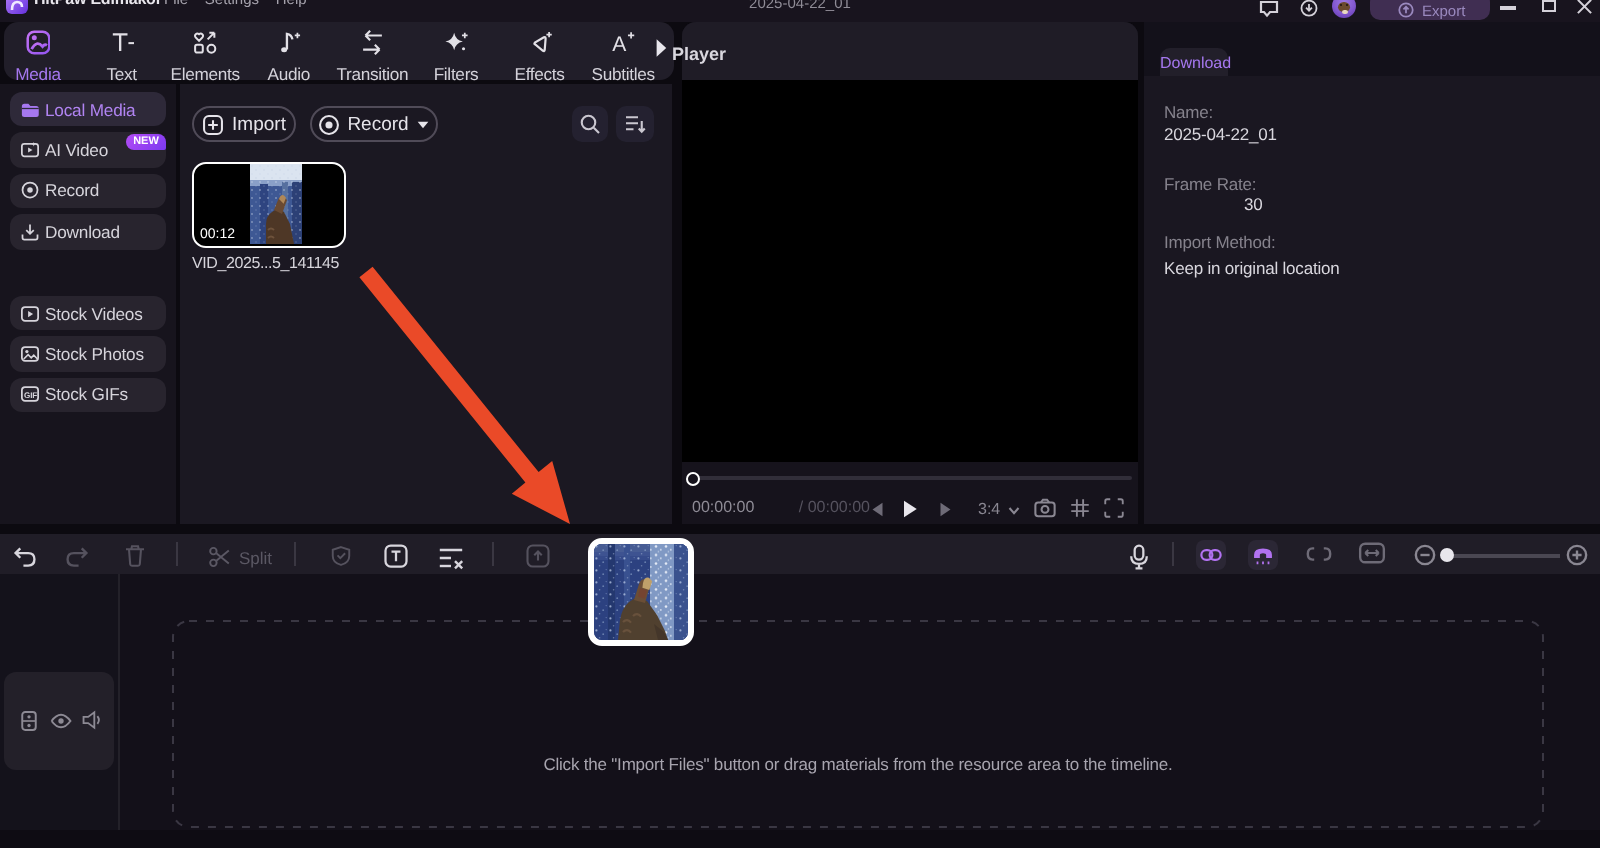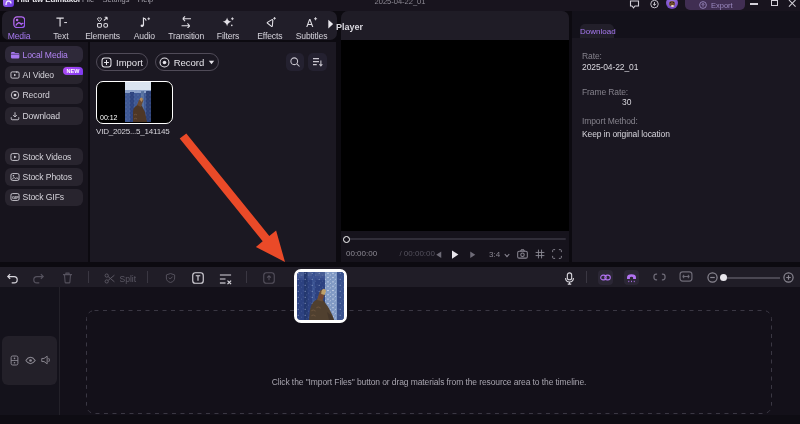--- a/index.html
+++ b/index.html
@@ -266,21 +266,21 @@
   <svg class="abs" style="left:535px;top:249px;" width="10" height="10" viewBox="0 0 16 16">
       <path d="M5.5 1 v14 M10.5 1 v14 M1 5.5 h14 M1 10.5 h14" stroke="#8a8792" stroke-width="1.5"></path>
     </svg>
   <svg class="abs" style="left:552px;top:249px;" width="10" height="10" viewBox="0 0 16 16">
       <path d="M1 5 V2.5 q0-1.5 1.5-1.5 H5 M11 1 h2.5 q1.5 0 1.5 1.5 V5 M15 11 v2.5 q0 1.5-1.5 1.5 H11 M5 15 H2.5 Q1 15 1 13.5 V11" stroke="#8a8792" stroke-width="1.5" fill="none"></path>
     </svg>
 
   <div class="abs" style="left:572px;top:11px;width:228px;height:251px;background:#13111a;"></div>
   <div class="abs" style="left:572px;top:38px;width:228px;height:224px;background:#1a1721;"></div>
   <div class="abs" style="left:580px;top:24px;width:34px;height:14px;background:#221f2a;border-radius:5px 5px 0 0;color:#a678f0;font-size:8px;text-align:center;line-height:15px;">Download</div>
-  <div class="abs dlab" style="left:582px;top:51px;">Rate:</div>
+  <div class="abs dlab" style="left:582px;top:51px;">Name:</div>
   <div class="abs dval" style="left:582px;top:61.5px;">2025-04-22_01</div>
   <div class="abs dlab" style="left:582px;top:86.5px;">Frame Rate:</div>
   <div class="abs dval" style="left:582px;top:96.5px;margin-left:40px;">30</div>
   <div class="abs dlab" style="left:582px;top:116px;">Import Method:</div>
   <div class="abs dval" style="left:582px;top:128.5px;">Keep in original location</div>
 
   <div class="abs" style="left:0;top:267px;width:800px;height:20px;background:#201d27;"></div>
   <svg class="abs" style="left:6px;top:272.5px;" width="13" height="11" viewBox="0 0 16 14">
       <path d="M5 1.5 L2 4.5 L5 7.5 M2 4.5 h8 q4 0 4 4 q0 4-4 4 h-3" fill="none" stroke="#d8d6dd" stroke-width="1.5"></path>
     </svg>

